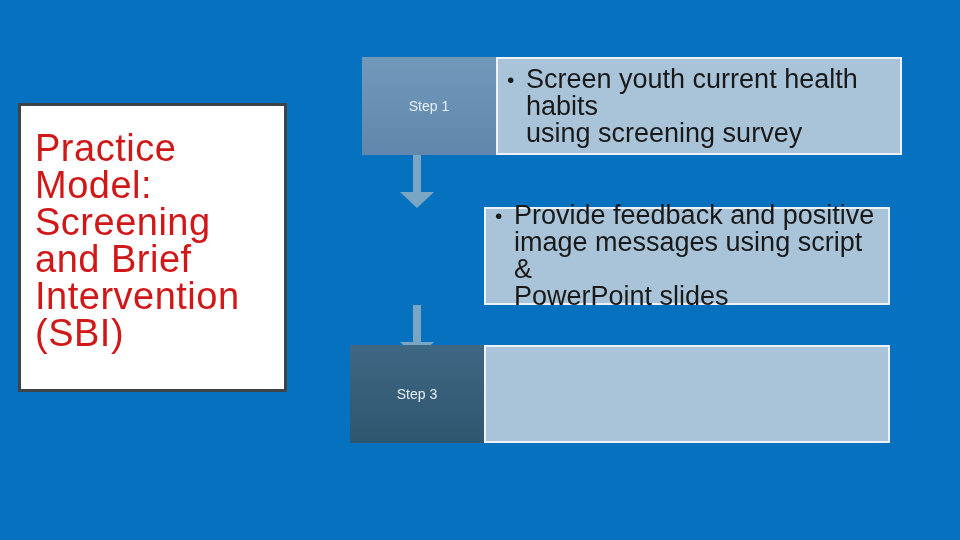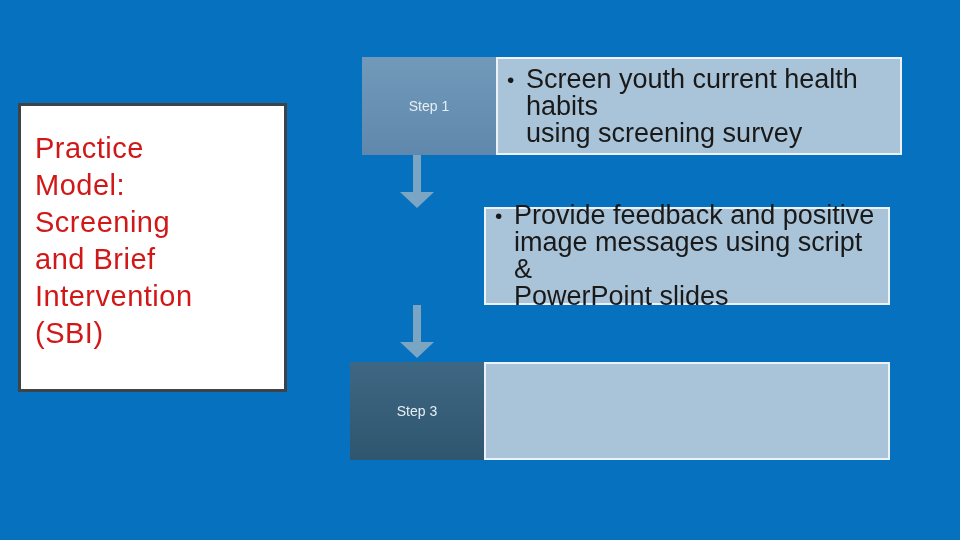--- a/index.html
+++ b/index.html
@@ -19,30 +19,30 @@
     left:18px;top:103px;
     width:269px;height:289px;
     box-sizing:border-box;
     background:#ffffff;
     border:3px solid #3e4347;
   }
   .title-text{
     position:absolute;
     left:14px;top:24px;right:6px;
     color:#d01818;
-    font-size:29px;
+    font-size:38px;
     line-height:37px;
     white-space:pre-line;
     letter-spacing:0.5px;
   }
   
   .step-row{position:absolute;left:350px;width:540px;height:98px;}
   .row-1{top:57px;margin-left:12px;}
   .row-2{top:207px;}
-  .row-3{top:362px;padding-left:40px;}
+  .row-3{top:345px;padding-left:40px;}
   .step-label{
     position:absolute;
     left:0;top:0;
     width:134px;height:98px;
     display:flex;align-items:center;justify-content:center;
     color:#e7eef4;
     font-size:14px;
     background:linear-gradient(180deg,#7199ba 0%,#5f88ac 100%);
   }
   .step-label.dark{

